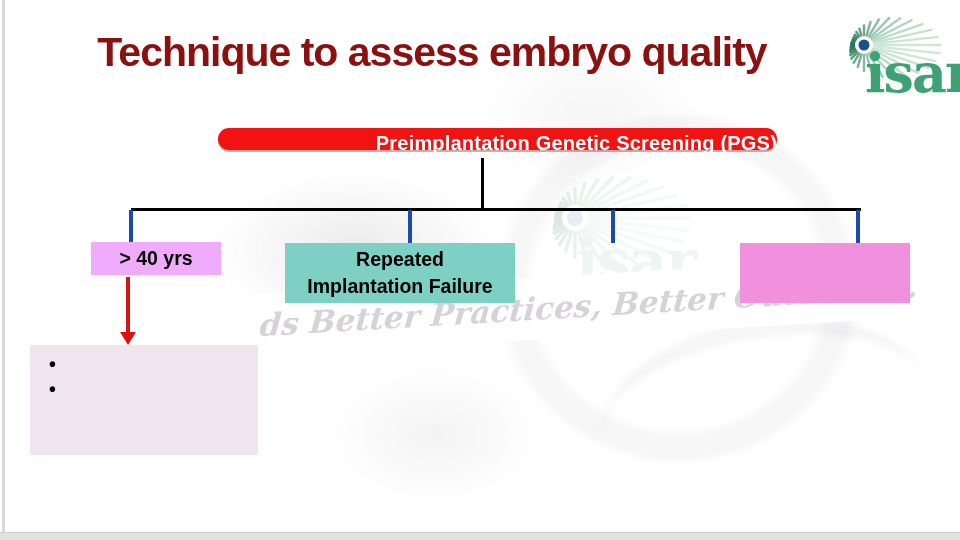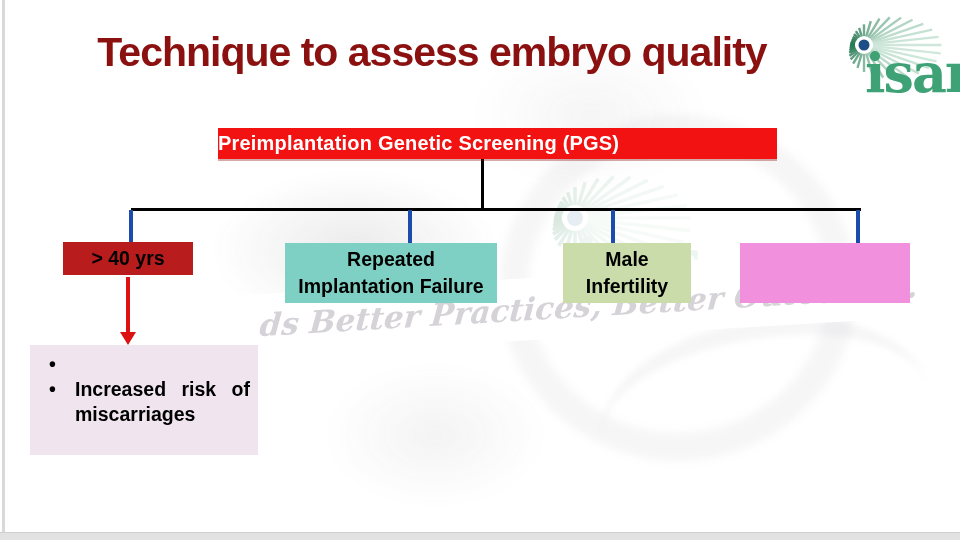--- a/index.html
+++ b/index.html
@@ -36,38 +36,39 @@
   
   .title{
     position:absolute;left:0;top:29px;width:768px;text-align:center;z-index:6;
     font-size:41px;font-weight:bold;color:#8b1111;letter-spacing:-1px;white-space:nowrap;margin-left:48px;
   }
   .logo{position:absolute;left:834px;top:5px;width:126px;height:97px;z-index:5;}
   .logo text{font-family:"DejaVu Serif",serif;font-weight:bold;font-size:54px;letter-spacing:-2px;fill:#3ea276;}
 
   
   .banner{
-    position:absolute;left:218px;top:128px;width:559px;height:31px;z-index:4;
+    position:absolute;left:218px;top:128px;width:559px;height:22px;z-index:4;
     background:#f21212;color:#ffffff;font-size:20px;font-weight:bold;
-    text-align:left;line-height:31px;letter-spacing:0.2px;
+    text-align:right;line-height:31px;letter-spacing:0.2px;
     box-shadow:0 2px 0 rgba(140,10,10,0.35);
+    border-radius:13px;
   }
   .cline{position:absolute;background:#000000;z-index:3;}
   .trunk{left:481px;top:158px;width:3px;height:52px;}
   .hline{left:131px;top:208px;width:730px;height:3px;}
   .stub{position:absolute;top:210px;width:4px;height:33px;background:#1b4bad;z-index:3;}
   .stub1{left:129px;} .stub2{left:408px;} .stub3{left:611px;} .stub4{left:856px;}
 
   .node{
     position:absolute;z-index:4;text-align:center;color:#000000;
     font-size:19.5px;font-weight:bold;
   }
   .node .ln{display:block;line-height:27px;}
   .node-age{left:63px;top:242px;width:130px;height:33px;line-height:33px;background:#f0e4ef;}
-  .node-rif{left:285px;top:243px;width:212px;height:60px;background:#7fd0c4;padding-top:3px;box-sizing:border-box;}
+  .node-rif{left:285px;top:243px;width:230px;height:60px;background:#7fd0c4;padding-top:3px;box-sizing:border-box;}
   .node-male{left:563px;top:243px;width:128px;height:60px;background:#c9dcaa;padding-top:3px;box-sizing:border-box;}
   .node-rm{left:740px;top:243px;width:170px;height:60px;background:#f191de;padding-top:3px;box-sizing:border-box;}
 
   .arrow-shaft{position:absolute;left:126px;top:277px;width:4px;height:55px;background:#dd1111;z-index:3;}
   .arrow-head{
     position:absolute;left:120px;top:332px;width:0;height:0;z-index:3;
     border-left:8px solid transparent;border-right:8px solid transparent;border-top:13px solid #dd1111;
   }
 
   .consequences{
@@ -185,43 +186,38 @@
 
   <div class="banner" style="background-color: rgb(242, 18, 18);">Preimplantation Genetic Screening (PGS)</div>
 
   <div class="cline trunk" style="background-color: rgb(0, 0, 0);"></div>
   <div class="cline hline" style="background-color: rgb(0, 0, 0);"></div>
   <div class="stub stub1" style="background-color: rgb(27, 75, 173);"></div>
   <div class="stub stub2" style="background-color: rgb(27, 75, 173);"></div>
   <div class="stub stub3" style="background-color: rgb(27, 75, 173);"></div>
   <div class="stub stub4" style="background-color: rgb(27, 75, 173);"></div>
 
-  <div class="node node-age" style="background-color: #b91c1c;">&gt; 40 yrs</div>
+  <div class="node node-age" style="background-color: #f0abfc; margin-left: 28px;">&gt; 40 yrs</div>
 
   <div class="node node-rif" style="background-color: rgb(127, 208, 196);">
     <span class="ln">Repeated</span>
     <span class="ln">Implantation Failure</span>
   </div>
 
-  <div class="node node-male" style="background-color: rgb(201, 220, 170);">
-    <span class="ln">Male</span>
-    <span class="ln">Infertility</span>
-  </div>
 
   <div class="node node-rm" style="background-color: rgb(241, 145, 222);">
   </div>
 
   <div class="arrow-shaft" style="background-color: rgb(221, 17, 17);"></div>
   <div class="arrow-head" style="border-top-color: rgb(221, 17, 17);"></div>
 
   <div class="consequences" style="background-color: rgb(240, 228, 239);">
     <div class="c-row">
       <span class="c-bullet">•</span>
     </div>
     <div class="c-row">
       <span class="c-bullet">•</span>
-      <span class="c-text">Increased risk of miscarriages</span>
     </div>
   </div>
 
   <div class="left-border"></div>
   <div class="bottom-strip"></div>
 </div>
 
 </body></html>

